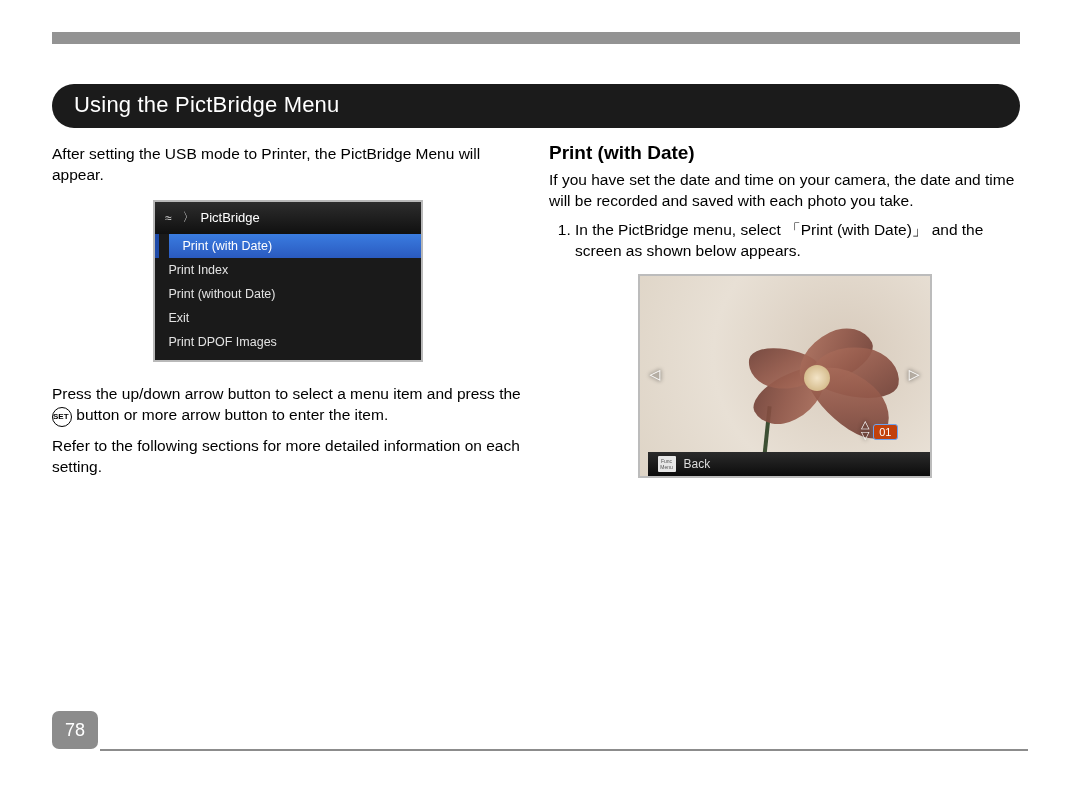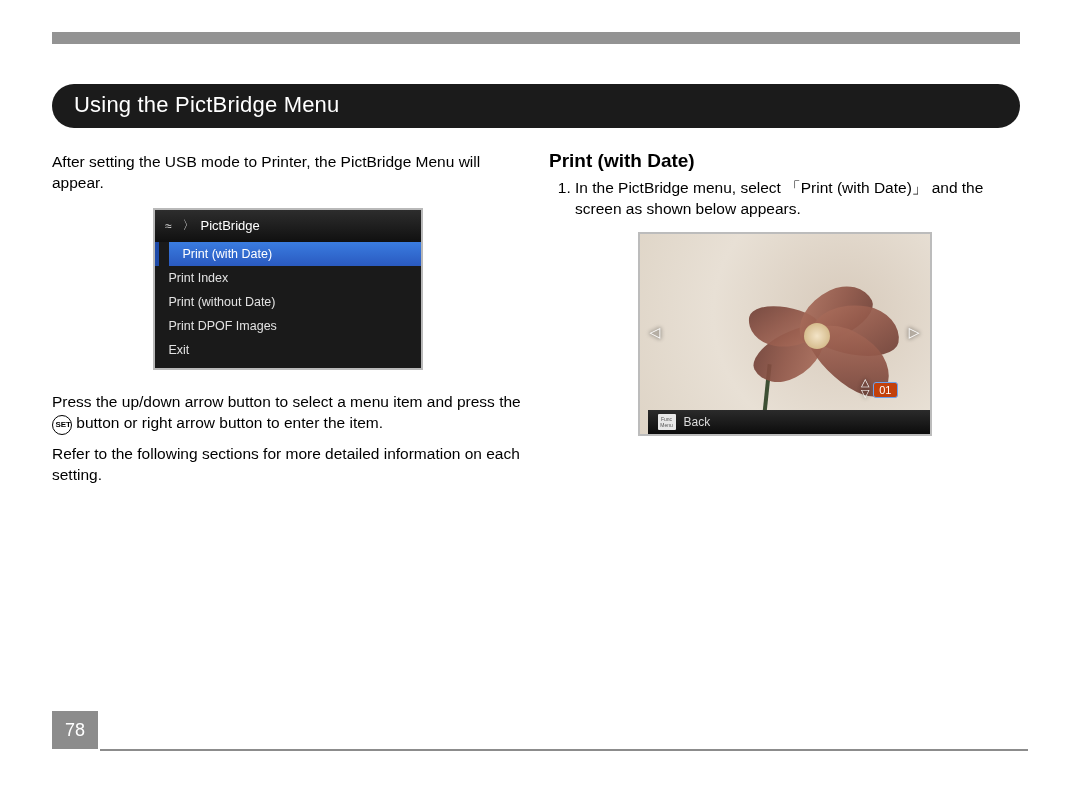--- a/index.html
+++ b/index.html
@@ -1,24 +1,24 @@
 <!DOCTYPE html>
 <html><head>
 <meta charset="utf-8">
 <style>
   * { box-sizing: border-box; margin: 0; padding: 0; }
   body { width: 1080px; height: 785px; font-family: "Trebuchet MS", Arial, sans-serif; background: #fff; color: #000; font-size: 15px; }
   .page { padding: 32px 60px 0 52px; position: relative; height: 100%; }
   .topbar { height: 12px; background: #939393; margin-bottom: 40px; }
   .pill { background: #1b1b1b; color: #fff; border-radius: 22px; padding: 8px 22px 10px 22px; font-size: 22px; letter-spacing: 0.2px; margin-bottom: 12px; margin-top: 20px; }
   .cols { display: flex; gap: 26px; }
-  .col { flex: 1 1 0; margin-top: 8px; }
+  .col { flex: 1 1 0; }
   .para { margin: 4px 0 8px 0; font-size: 15.5px; line-height: 1.35; }
   .subhead { font-size: 19px; margin: 2px 0 6px 0; }
-  .set { display:inline-flex; align-items:center; justify-content:flex-end; width:20px; height:20px; border:1.5px solid #000; border-radius:50%; font-size:8px; font-weight:600; position:relative; top:-1px;padding-left:16px; }
+  .set { display:inline-flex; align-items:center; justify-content:flex-start; width:20px; height:20px; border:1.5px solid #000; border-radius:50%; font-size:8px; font-weight:600; position:relative; top:-1px; }
   .ol { margin-left: 26px; }
   .ol li { margin-bottom: 6px; line-height:1.35; font-size:15.5px; }
 
   
   .menu-shot { width: 270px; margin: 14px auto 22px auto; border: 2px solid #b9b9b9; background:#0a0a0a; }
   .menu-top { display:flex; align-items:center; height:32px; background: linear-gradient(#2d2d2d,#101010); color:#fff; font-size:13px; }
   .menu-top-arrow { width:28px; display:flex; align-items:center; justify-content:center; }
   .menu-icon { color:#ddd; font-size:12px; }
   .menu-title { margin-left:6px; }
   .menu-body { background:#1a1a1a; color:#e2e2e2; font-size:12.5px; padding: 0 0 6px 0; }
@@ -45,21 +45,21 @@
   .ud { position:absolute; right:60px; bottom:36px; display:flex; flex-direction:column; gap:1px; }
   .ud span { font-size:11px; color:#fff; line-height:10px; filter: drop-shadow(0 0 2px rgba(0,0,0,0.8)); }
   .badge { position:absolute; right:32px; bottom:36px; background:#c2410c; color:#fff; border:1.5px solid #6aa2f0; border-radius:3px; font-size:11px; padding:1px 5px; }
   .bottombar { position:absolute; left:8px; right:0; bottom:0; height:24px; background: linear-gradient(#2b2b2b,#0c0c0c); display:flex; align-items:center; gap:8px; padding:0 10px; }
   .funcbtn { width:18px; height:16px; background:#e7e7e7; color:#555; font-size:5px; line-height:6px; display:flex; flex-direction:column; align-items:center; justify-content:center; border-radius:1px; }
   .back { color:#dcdcdc; font-size:12px; }
 
   
   .footer { position:absolute; left:0; bottom:36px; width:100%; }
   .footer-line { height:2px; background:#8c8c8c; margin-left:100px; margin-right:52px; margin-bottom:-2px; }
-  .page-num { position:absolute; left:52px; bottom:0; width:46px; height:38px; display:flex; align-items:center; justify-content:center; background:#8c8c8c; color:#fff; font-size:18px; }
+  .page-num { position:absolute; left:52px; bottom:0; width:46px; height:38px; display:flex; align-items:center; justify-content:center; background:#8c8c8c; color:#fff; font-size:18px;border-radius:7px; }
 </style>
 </head>
 <body>
 
 <div class="page">
   <div class="topbar"></div>
 
   <div class="pill">
     <span>Using the PictBridge Menu</span>
   </div>
@@ -84,40 +84,41 @@
               <span>Print (with Date)</span>
             </div>
           </div>
           <div class="menu-item">
               <span>Print Index</span>
             </div>
           <div class="menu-item">
               <span>Print (without Date)</span>
             </div>
           <div class="menu-item">
-              <span>Print DPOF Images</span>
+              <span>Exit</span>
             </div>
           <div class="menu-item">
-              <span>Exit</span>
+              <span>Print DPOF Images</span>
             </div>
         </div>
       </div>
 
       <p class="para">
         <span>Press the up/down arrow button to select a menu item and press the </span>
         <span class="set">
             <span>SET</span>
           </span>
-        <span> button or right arrow button to enter the item.</span>
+        <span> button or more arrow button to enter the item.</span>
       </p>
       <p class="para">Refer to the following sections for more detailed information on each setting.</p>
     </div>
 
     <div class="col">
       <h3 class="subhead">Print (with Date)</h3>
+      <p class="para">If you have set the date and time on your camera, the date and time will be recorded and saved with each photo you take.</p>
       <ol class="ol">
         <li>In the PictBridge menu, select 「Print (with Date)」 and the screen as shown below appears.</li>
       </ol>
 
       <div class="preview">
         <div class="flower">
           <div class="stem"></div>
           <div class="petals">
             <div class="petal p4"></div>
             <div class="petal p5"></div>

